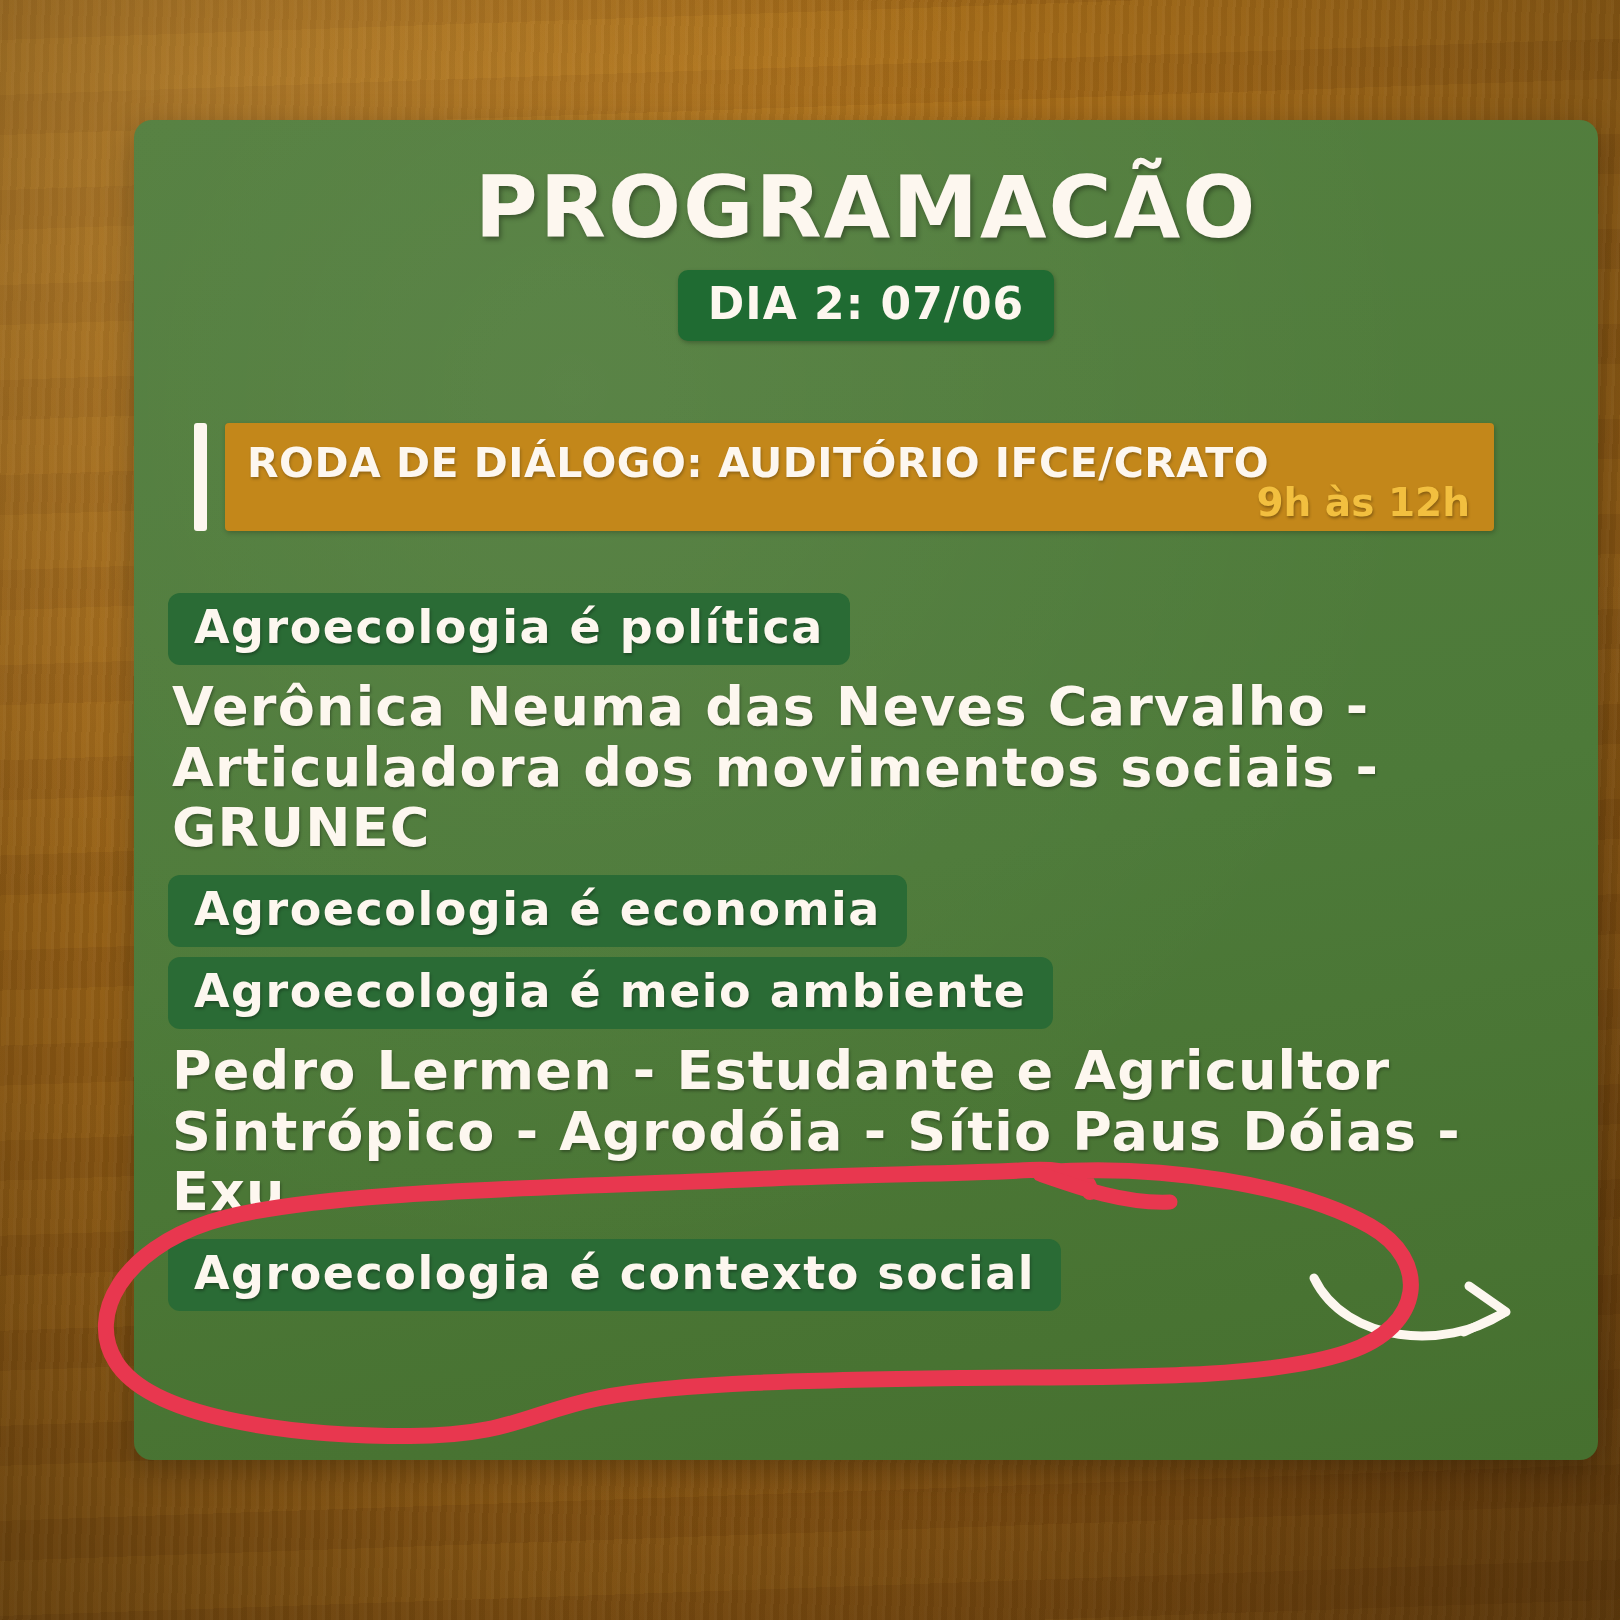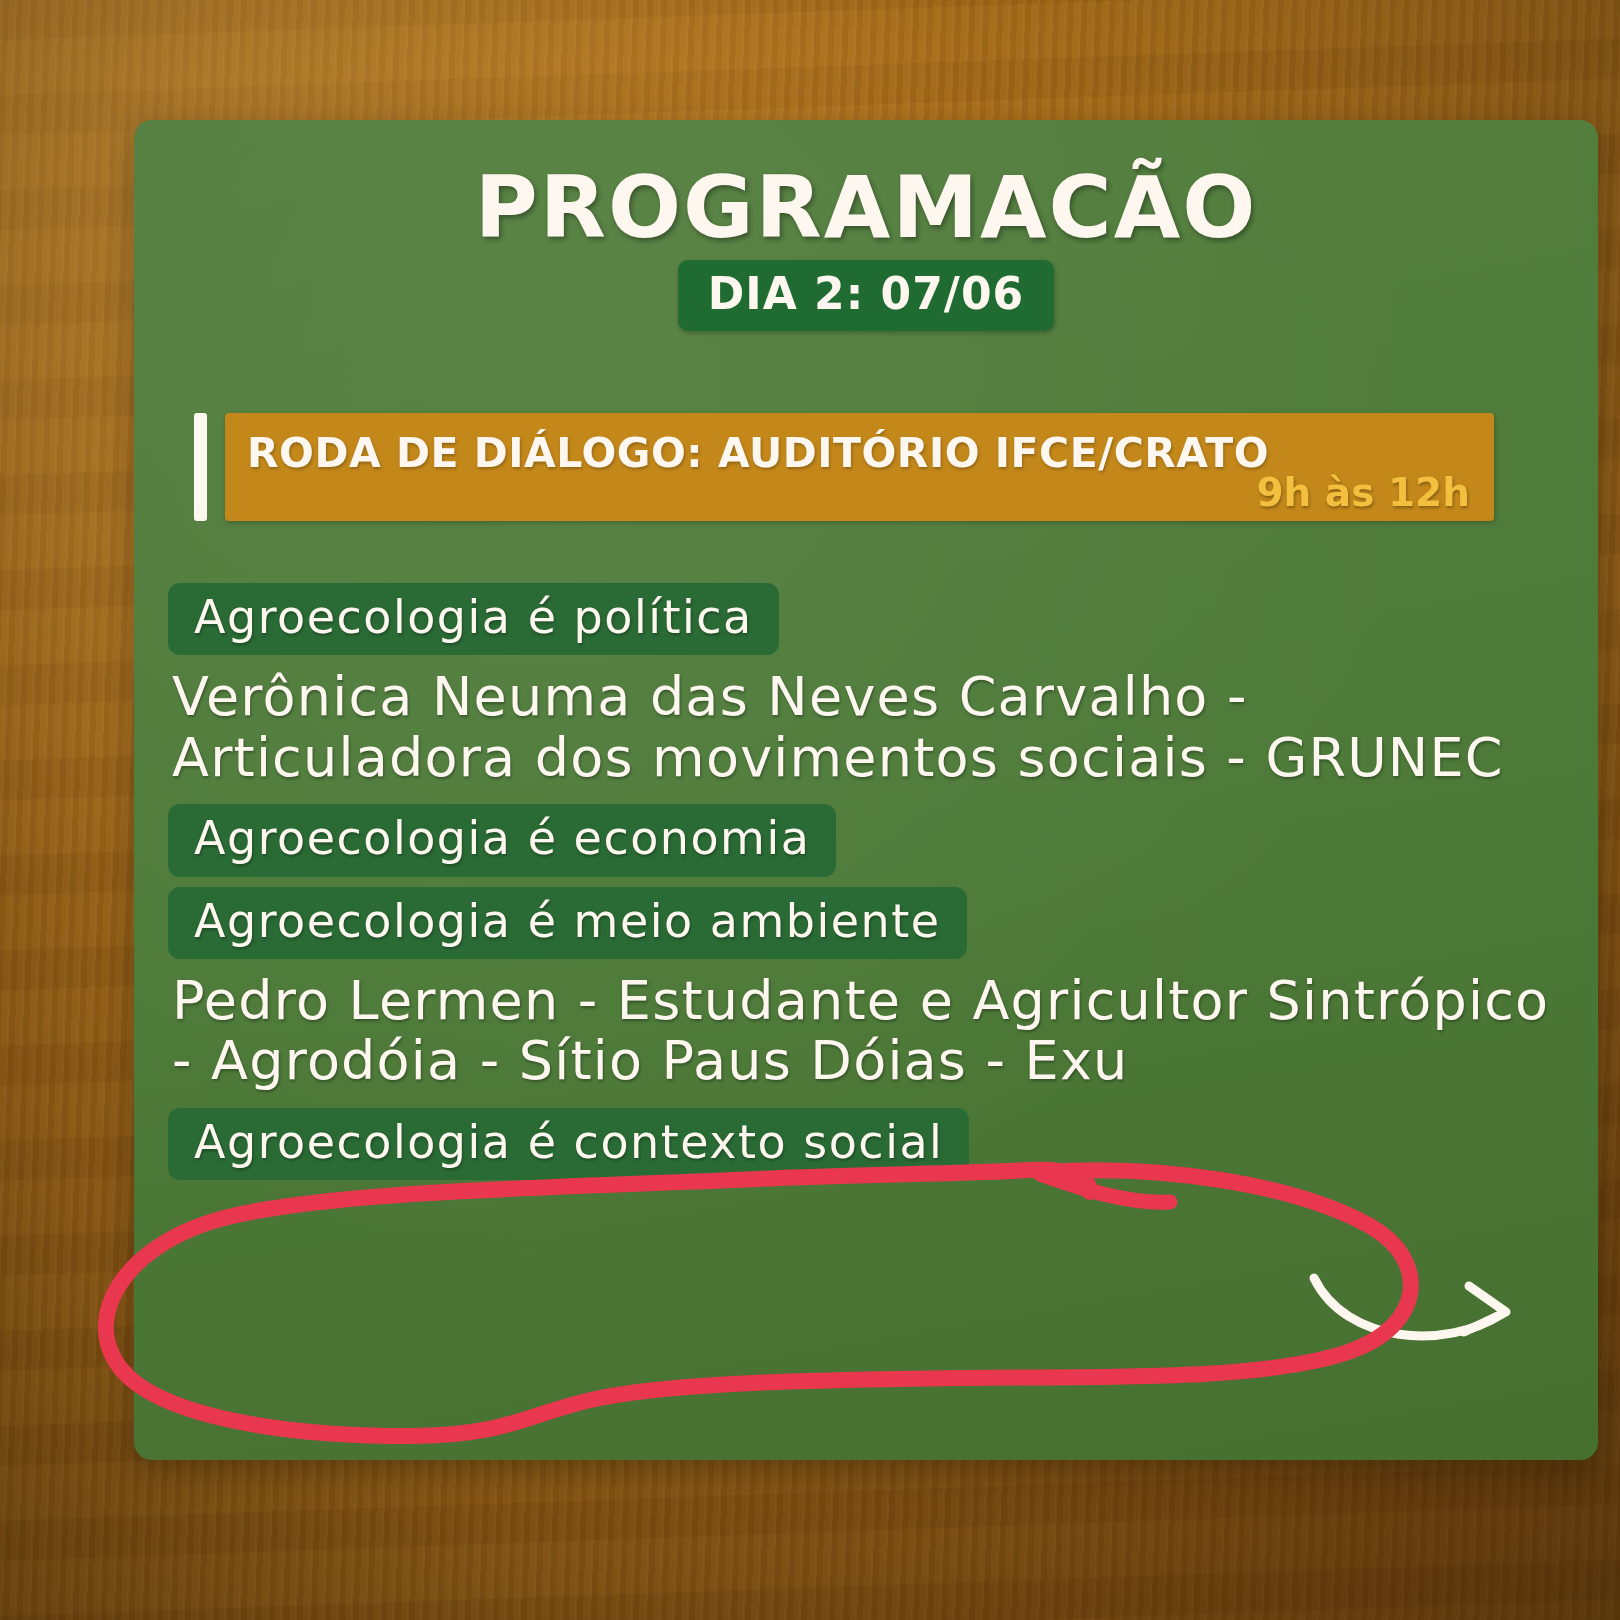--- a/index.html
+++ b/index.html
@@ -68,21 +68,21 @@
     font-family: "DejaVu Sans", sans-serif;
     font-weight: bold;
     font-size: 86px;
     letter-spacing: 2px;
     line-height: 1;
     text-shadow: 2px 3px 5px rgba(0,0,0,0.35);
   }
   .subtitle-wrap {
     display: flex;
     justify-content: center;
-    margin-top: 10px;
+    margin-top: 20px;
   }
   .subtitle {
     background: #1f6b32;
     color: #fdf7ef;
     font-weight: bold;
     font-size: 44px;
     letter-spacing: 1px;
     padding: 8px 30px 12px 30px;
     border-radius: 10px;
     box-shadow: 1px 2px 4px rgba(0,0,0,0.25);
@@ -129,20 +129,21 @@
     font-weight: bold;
     font-size: 39px;
     text-shadow: 1px 2px 3px rgba(0,0,0,0.3);
     margin-top: 34px;
   }
 
   
   .list {
     margin: 62px 0 0 0;
     padding: 0 40px 0 34px;
+    font-weight: bold;
   }
   .item { margin-bottom: 10px; }
   .topic-wrap { display: flex; }
   .topic {
     display: inline-block;
     background: #2a6b35;
     color: #fdf7ef;
     font-size: 46px;
     padding: 10px 26px 14px 26px;
     border-radius: 12px;

